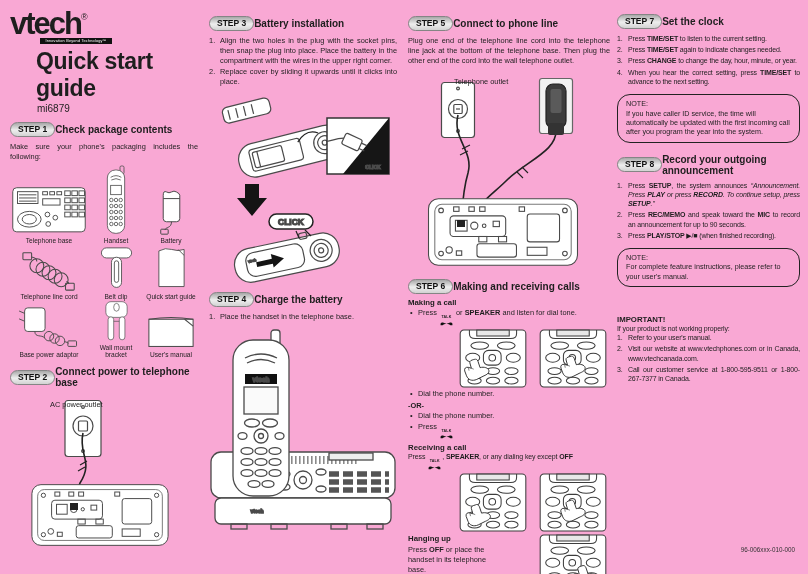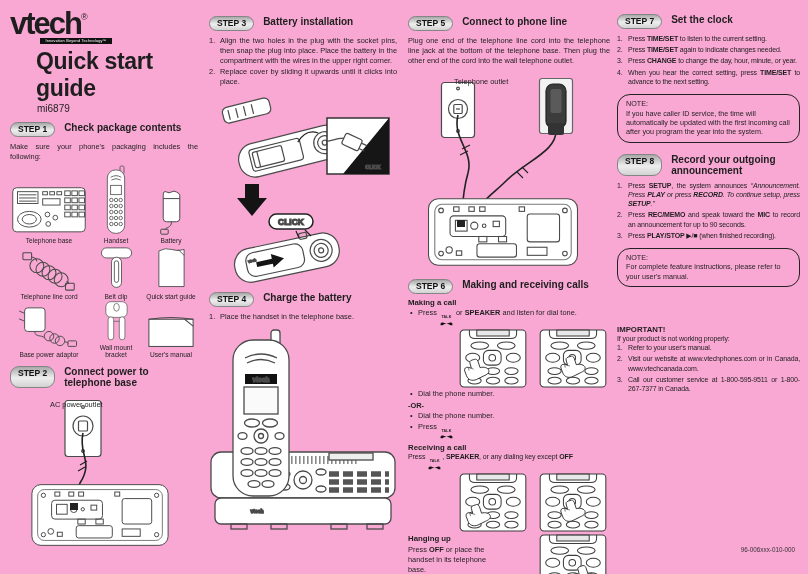--- a/index.html
+++ b/index.html
@@ -15,21 +15,21 @@
   
   .logo{margin-top:10px;line-height:.9}
   .logo-text{font-size:31px;font-weight:bold;letter-spacing:-2px}
   .reg{font-size:9px;vertical-align:14px}
   .tagline{width:72px;height:6px;margin-left:30px;background:#111;color:#fff;
            font-size:3.8px;line-height:6px;text-align:center;letter-spacing:.2px}
   .title{font-size:23px;font-weight:bold;letter-spacing:-.3px;margin:4px 0 0 26px}
   .model{font-size:10px;margin:1px 0 0 27px}
 
   
-  .step-head{display:flex;gap:9px;margin-top:8px}
+  .step-head{display:flex;align-items:center;gap:0;margin-top:8px}
   .badge{flex:0 0 auto;min-width:36px;text-align:center;padding:1px 7px 2px;
          border:1px solid #858585;border-radius:9px;
          background:linear-gradient(180deg,#a8a8a8,#eee 55%,#d2d2d2);
          font-size:8.5px;font-weight:bold;color:#111}
   .step-title{font-size:10px;font-weight:bold}
 
   .body-text{font-size:7.4px;line-height:1.32;text-align:justify;margin-top:5px}
   ol.num{list-style:none;font-size:7.4px;line-height:1.32;margin-top:5px;counter-reset:li}
   ol.num li{counter-increment:li;position:relative;padding-left:11px;margin-bottom:2px;text-align:justify}
   ol.num li::before{content:counter(li) ".";position:absolute;left:0}
@@ -58,21 +58,21 @@
   .kp{width:68px;height:59px}
   .hang{display:flex;margin-top:2px}
   .hang-text{width:94px;font-size:7.4px;line-height:1.35}
   .hang .kp{margin-left:auto;margin-right:3px}
 
   .talkkey{display:inline-flex;flex-direction:column;align-items:center;vertical-align:-3px;line-height:1;margin:0 1px}
   .talkkey .tw{font-size:3.6px;font-weight:bold;letter-spacing:.2px}
   .talkkey svg{width:13px;height:6px}
   .talkkey svg path{fill:#111}
 
-  .imp-head{font-size:7.8px;font-weight:bold;margin-top:38px}
+  .imp-head{font-size:7.8px;font-weight:bold;margin-top:28px}
   .imp-intro{font-size:7px;letter-spacing:-.15px;margin-top:1px}
   .docnum{position:absolute;top:546px;right:13px;font-size:6.3px;color:#333}
 </style>
 </head>
 <body>
 
 <div id="page">
 
   <svg width="0" height="0" style="position:absolute" aria-hidden="true">
     <defs>

